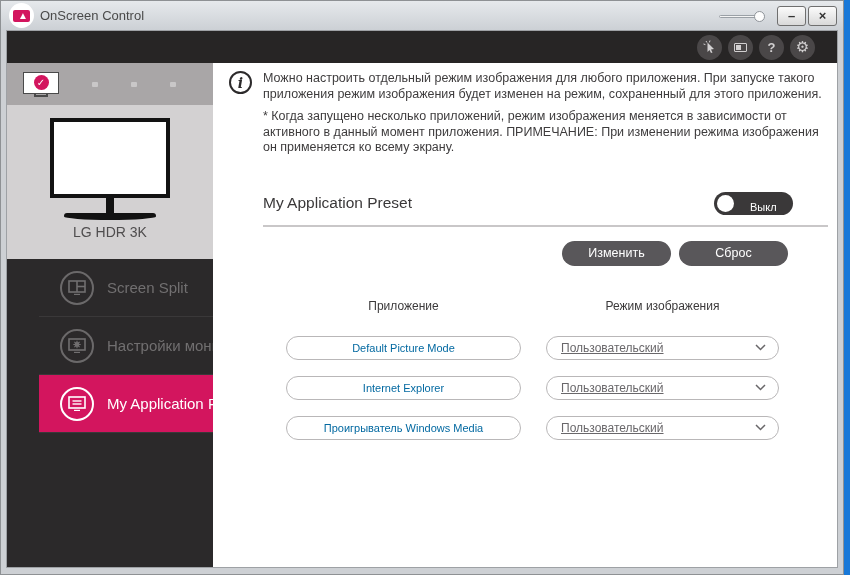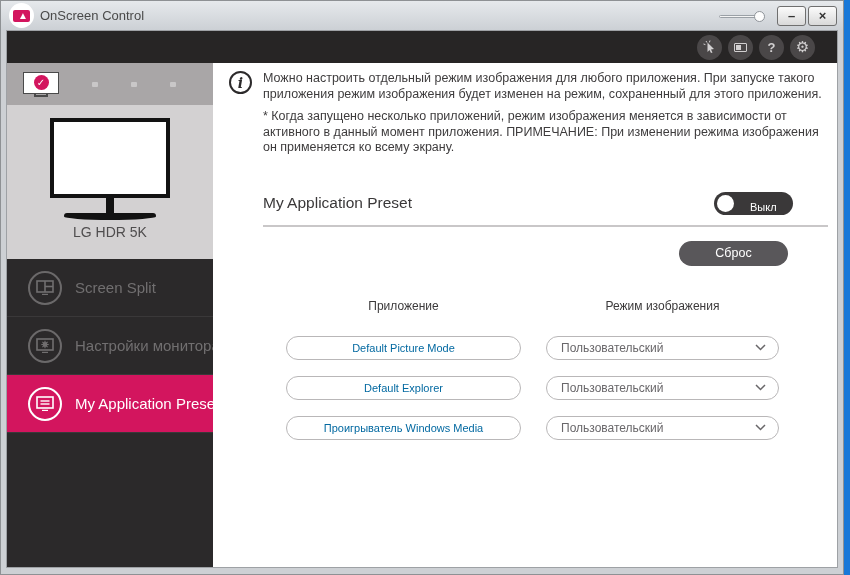--- a/index.html
+++ b/index.html
@@ -56,21 +56,21 @@
   .tab-dot { width:6px; height:5px; background:#c9c7c8; border-radius:1px; margin-left:33px; cursor:pointer; }
   .tab-dot:first-of-type { margin-left:42px; }
 
   .monitorbox { height:154px; background:#d3d1d2; flex:0 0 auto; display:flex;
     flex-direction:column; align-items:center; }
   .big-screen { margin-top:13px; width:120px; height:80px; background:#fff; border:4px solid #121212; }
   .big-neck { width:8px; height:15px; background:#121212; }
   .big-base { width:92px; height:7px; background:#121212; border-radius:3px 3px 50% 50%; }
   .mon-label { margin-top:4px; font-size:14px; color:#4f4d4e; }
 
-  .menu { flex:1 1 auto; display:flex; flex-direction:column; }
+  .menu { flex:1 1 auto; display:flex; flex-direction:column;padding-left:32px; }
   .menu-item { height:58px; flex:0 0 auto; display:flex; align-items:center;
     border-bottom:1px solid #3a3839; cursor:pointer; color:#716f70; }
   .menu-item .mi-circle { width:34px; height:34px; border:2px solid #6b696a; border-radius:50%;
     margin-left:21px; display:flex; align-items:center; justify-content:center; flex:0 0 auto; }
   .menu-item .mi-label { margin-left:13px; font-size:15px; white-space:nowrap; }
   .menu-item.active { background:#d3155e; color:#fff; }
   .menu-item.active .mi-circle { border-color:#fff; }
   .menu-filler { flex:1 1 auto; }
 
   
@@ -100,21 +100,21 @@
   .col-head-mode { width:233px; margin-left:25px; text-align:center; }
 
   .preset-row { display:flex; margin:16px 0 0 73px; }
   .preset-row.first { margin-top:23px; }
   .app-pill { width:235px; height:24px; border:1.5px solid #b9b7b8; border-radius:12px;
     background:#fff; color:#0369a1; font-size:11px; cursor:pointer;
     display:flex; align-items:center; justify-content:center; white-space:nowrap; }
   .mode-dd { width:233px; height:24px; margin-left:25px; border:1.5px solid #b9b7b8; border-radius:12px;
     background:#fff; color:#69676a; font-size:12px; cursor:pointer;
     display:flex; align-items:center; padding:0 12px 0 14px; }
-  .dd-label { flex:1 1 auto; white-space:nowrap; }
+  .dd-label { flex:1 1 auto; white-space:nowrap;text-decoration:underline; }
   .dd-chevron { flex:0 0 auto; display:flex; }
 </style>
 </head>
 <body>
 
 <div class="window">
 
   <div class="titlebar">
     <div class="app-logo">
       <div class="logo-screen">
@@ -162,21 +162,21 @@
           </div>
           <div class="tab-dot"></div>
           <div class="tab-dot"></div>
           <div class="tab-dot"></div>
         </div>
 
         <div class="monitorbox">
           <div class="big-screen"></div>
           <div class="big-neck"></div>
           <div class="big-base"></div>
-          <div class="mon-label">LG HDR 5K</div>
+          <div class="mon-label">LG HDR 3K</div>
         </div>
 
         <nav class="menu">
           <div class="menu-item">
             <div class="mi-circle">
               <svg width="18" height="15" viewBox="0 0 18 15">
                 <rect x="1" y="1" width="16" height="11" fill="none" stroke="currentColor" stroke-width="1.6"></rect>
                 <line x1="9" y1="1" x2="9" y2="12" stroke="currentColor" stroke-width="1.6"></line>
                 <line x1="9" y1="6.5" x2="17" y2="6.5" stroke="currentColor" stroke-width="1.6"></line>
                 <line x1="6" y1="14.5" x2="12" y2="14.5" stroke="currentColor" stroke-width="1.4"></line>
@@ -227,20 +227,21 @@
           <h2 class="section-title">My Application Preset</h2>
           <div class="toggle">
             <div class="toggle-knob"></div>
             <span class="toggle-label">Выкл</span>
           </div>
         </div>
 
         <div class="rule"></div>
 
         <div class="btn-row">
+          <button class="pill-btn">Изменить</button>
           <button class="pill-btn">Сброс</button>
         </div>
 
         <div class="col-heads">
           <div class="col-head-app">Приложение</div>
           <div class="col-head-mode">Режим изображения</div>
         </div>
 
         <div class="preset-row first">
           <div class="app-pill">Default Picture Mode</div>
@@ -248,21 +249,21 @@
             <span class="dd-label">Пользовательский</span>
             <span class="dd-chevron">
               <svg width="11" height="7" viewBox="0 0 11 7">
                   <polyline points="1,1 5.5,5.5 10,1" fill="none" stroke="#69676a" stroke-width="1.5"></polyline>
                 </svg>
             </span>
           </div>
         </div>
 
         <div class="preset-row">
-          <div class="app-pill">Default Explorer</div>
+          <div class="app-pill">Internet Explorer</div>
           <div class="mode-dd">
             <span class="dd-label">Пользовательский</span>
             <span class="dd-chevron">
               <svg width="11" height="7" viewBox="0 0 11 7">
                   <polyline points="1,1 5.5,5.5 10,1" fill="none" stroke="#69676a" stroke-width="1.5"></polyline>
                 </svg>
             </span>
           </div>
         </div>
 

